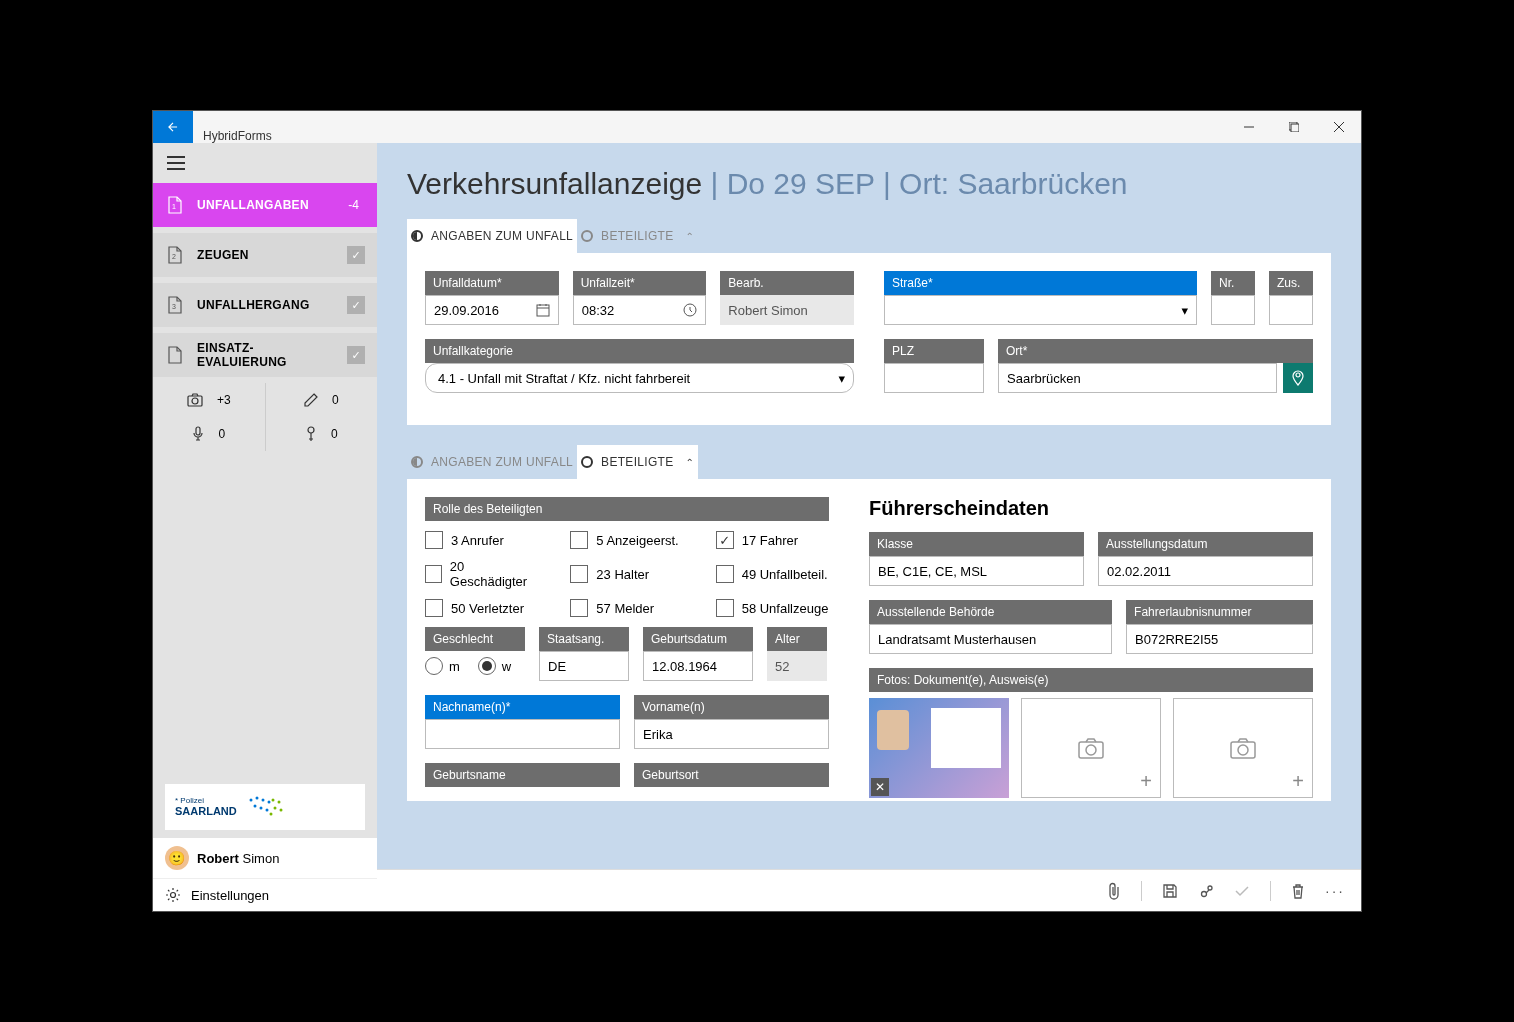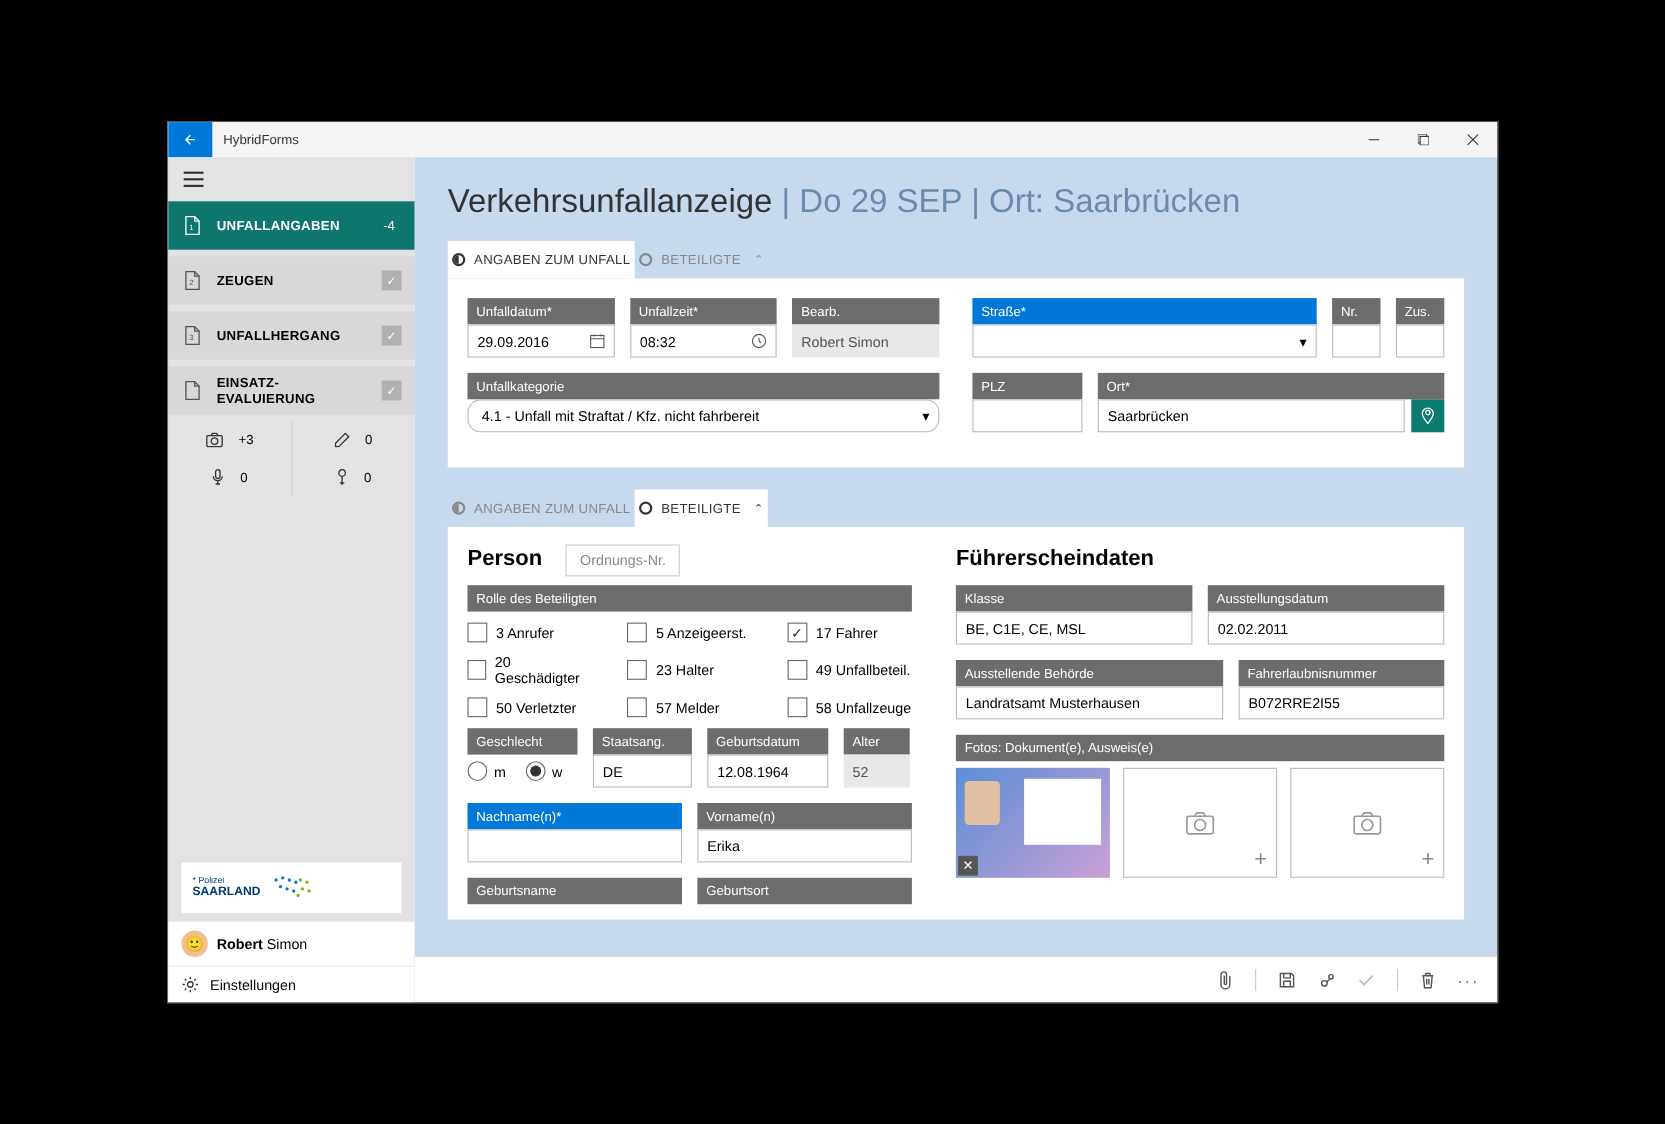--- a/index.html
+++ b/index.html
@@ -1,30 +1,30 @@
 <!DOCTYPE html>
 <html><head>
 <meta charset="utf-8">
 <style>
   * { box-sizing: border-box; margin: 0; padding: 0; font-family: "Segoe UI", Arial, sans-serif; }
   body { background: #000; display: flex; justify-content: center; align-items: center; min-height: 100vh; }
   .outer { width: 1300px; background: #000; padding: 45px; }
   .app-window { width: 100%; background: #fff; border: 1px solid #555; }
-  .titlebar { height: 32px; display: flex; align-items: center; background: #f5f5f5; }
+  .titlebar { height: 32px; display: flex; align-items: flex-end; background: #f5f5f5; }
   .titlebar-back { width: 40px; height: 32px; background: #0078d7; color: #fff; display: flex; align-items: center; justify-content: center; cursor: pointer; }
   .titlebar-title { font-size: 12px; padding-left: 10px; color: #333; flex: 1; }
   .titlebar-controls { display: flex; }
   .titlebar-btn { width: 45px; height: 32px; display: flex; align-items: center; justify-content: center; cursor: pointer; font-size: 12px; color: #333; }
   .app-body { display: flex; height: 768px; }
   .sidebar { width: 224px; background: #e3e3e3; display: flex; flex-direction: column; }
   .hamburger { height: 40px; display: flex; align-items: center; padding-left: 14px; cursor: pointer; }
   .hamburger-icon { width: 18px; height: 14px; display: flex; flex-direction: column; justify-content: space-between; }
   .hamburger-icon span { height: 2px; background: #333; }
   .nav-item { height: 44px; display: flex; align-items: center; padding: 0 12px; cursor: pointer; margin-bottom: 6px; background: #d8d8d8; }
-  .nav-item.active { background: #0f766e; color: #fff; justify-content: center; }
+  .nav-item.active { background: #d946ef; color: #fff; justify-content: center; }
   .nav-icon { width: 20px; height: 20px; margin-right: 12px; display: flex; align-items: center; justify-content: center; }
   .nav-label { font-size: 12px; font-weight: 600; flex: 1; letter-spacing: 0.3px; }
   .nav-item.twoline .nav-label { line-height: 1.2; }
   .nav-badge { font-size: 12px; margin-right: 6px; }
   .nav-check { width: 18px; height: 18px; background: #b0b0b0; display: flex; align-items: center; justify-content: center; color: #fff; font-size: 11px; }
   .nav-stats { display: flex; height: 34px; }
   .nav-stat { flex: 1; display: flex; align-items: center; justify-content: center; gap: 14px; font-size: 12px; cursor: pointer; border-right: 1px solid #ccc; }
   .nav-stat:last-child { border-right: none; }
   .sidebar-spacer { flex: 1; }
   .sidebar-logo { height: 46px; margin: 8px 12px; background: #fff; display: flex; align-items: center; padding: 0 10px; gap: 4px; }
@@ -373,24 +373,20 @@
                 <span class="tab-icon"></span>
                 <span>BETEILIGTE</span>
                 <span class="chevron">⌃</span>
               </div>
       </div>
 
       <div class="panel np">
         <div style="display:flex; gap:40px;">
 
           <div style="flex:1;">
-            <div class="section-title">
-              <span>Person</span>
-              <span class="ordnr">Ordnungs-Nr.</span>
-            </div>
             <div class="field">
               <div class="field-label">Rolle des Beteiligten</div>
             </div>
             <div class="checkbox-grid" id="rollen-grid">
                     <div class="checkbox-item">
                       <span class="cbox"></span>
                       <span>3 Anrufer</span>
                     </div>
                     <div class="checkbox-item">
                       <span class="cbox"></span>

